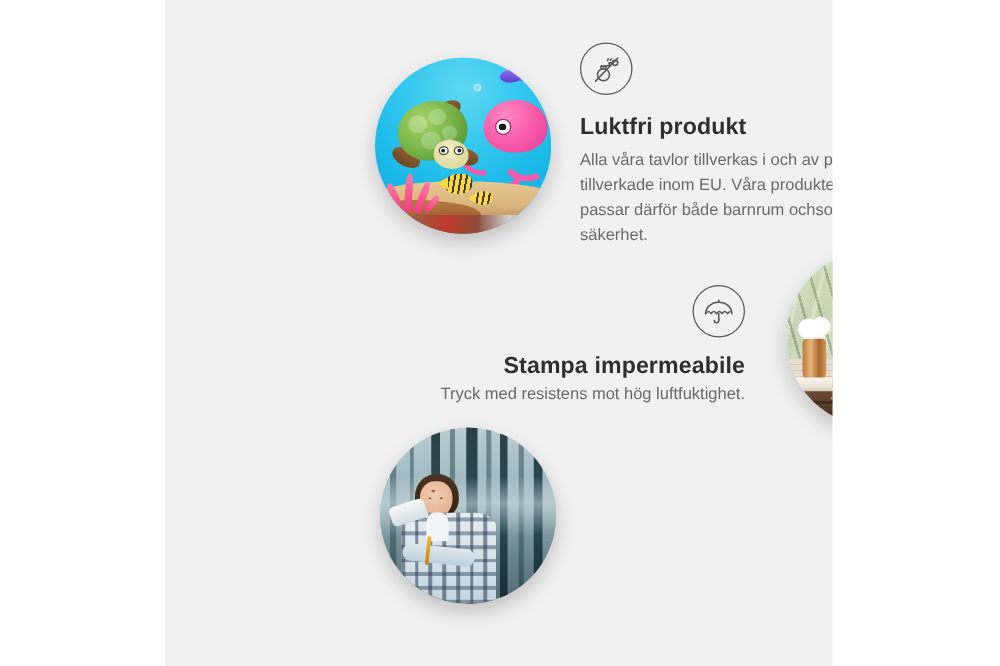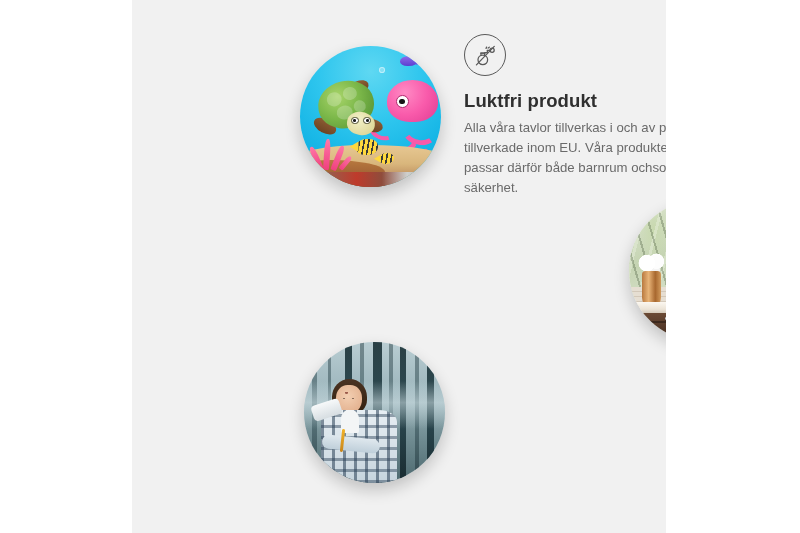--- a/index.html
+++ b/index.html
@@ -433,20 +433,41 @@
         <div class="counter"></div>
         <div class="cabinet">
           <i class="cab-line" style="left:0;right:0;top:30%;height:1.6px;"></i>
 
           <i class="cab-handle" style="left:18%;top:16%;width:24%;height:2.6px;"></i>
 
         </div>
       </div>
     </div>
 
+    <div class="feature" id="block-water">
+      <div class="icon-wrap">
+        <div class="icon-circle">
+          <svg width="28" height="28" viewBox="0 0 32 32" fill="none" stroke="#595959" stroke-width="1.45" stroke-linecap="round" stroke-linejoin="round">
+
+            <path d="M4 18.2C4 12.3 9.4 7.8 16 7.8s12 4.5 12 10.4"></path>
+
+            <path d="M4 18.2c1.6-2.6 3.4-2.6 5 0 1.6-2.6 3.4-2.6 5 0"></path>
+            <path d="M14 18.2c1.6-2.6 3.4-2.6 5 0 1.6-2.6 3.4-2.6 5 0 .8-1.3 1.6-1.9 2.4-1.8"></path>
+
+            <path d="M16 18.2v6.1"></path>
+
+            <path d="M16 24.3c0 1.4-1 2.2-2.1 2.2s-2-.8-2-2"></path>
+
+            <path d="M16 7.8V5.9"></path>
+          </svg>
+        </div>
+      </div>
+      <div class="title">Stampa impermeabile</div>
+      <div class="desc">Tryck med resistens mot hög luftfuktighet.</div>
+    </div>
 
     <div class="thumb" id="thumb-forest">
       <div class="art art-forest">
         <i class="trunk far" style="left:6%;width:3%;"></i>
         <i class="trunk far" style="left:17%;width:2.2%;"></i>
         <i class="trunk" style="left:29%;width:5%;"></i>
         <i class="trunk far" style="left:40%;width:2.6%;"></i>
         <i class="trunk" style="left:49%;width:6%;"></i>
         <i class="trunk far" style="left:60%;width:3%;"></i>
         <i class="trunk" style="left:68%;width:4.6%;"></i>

